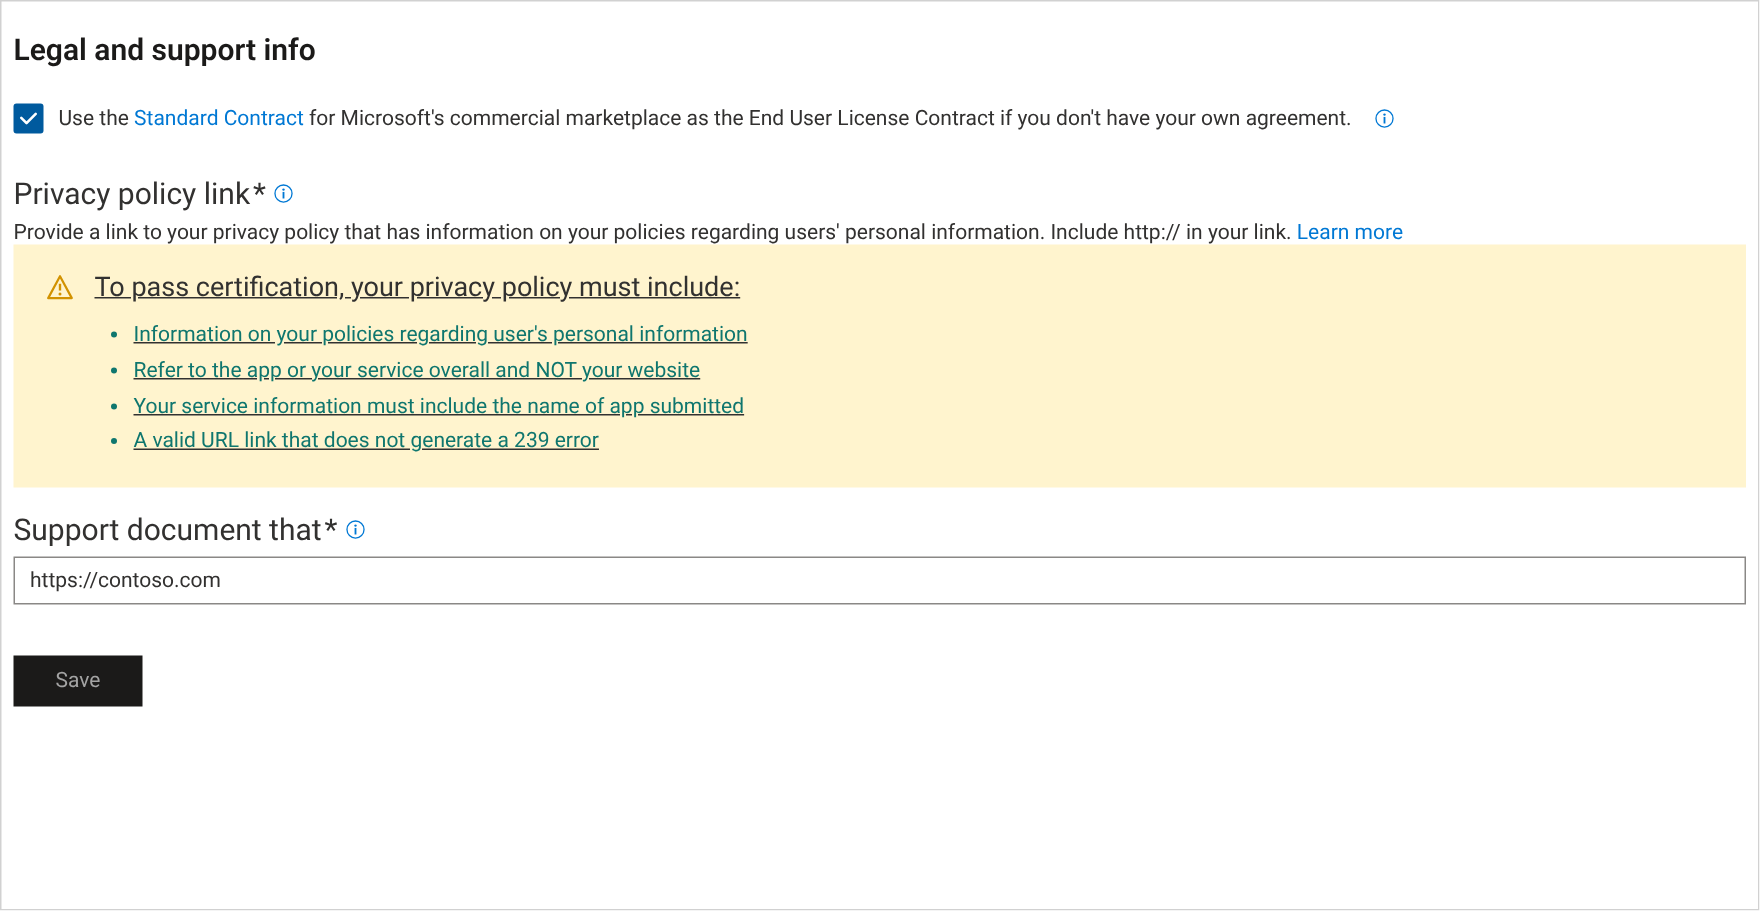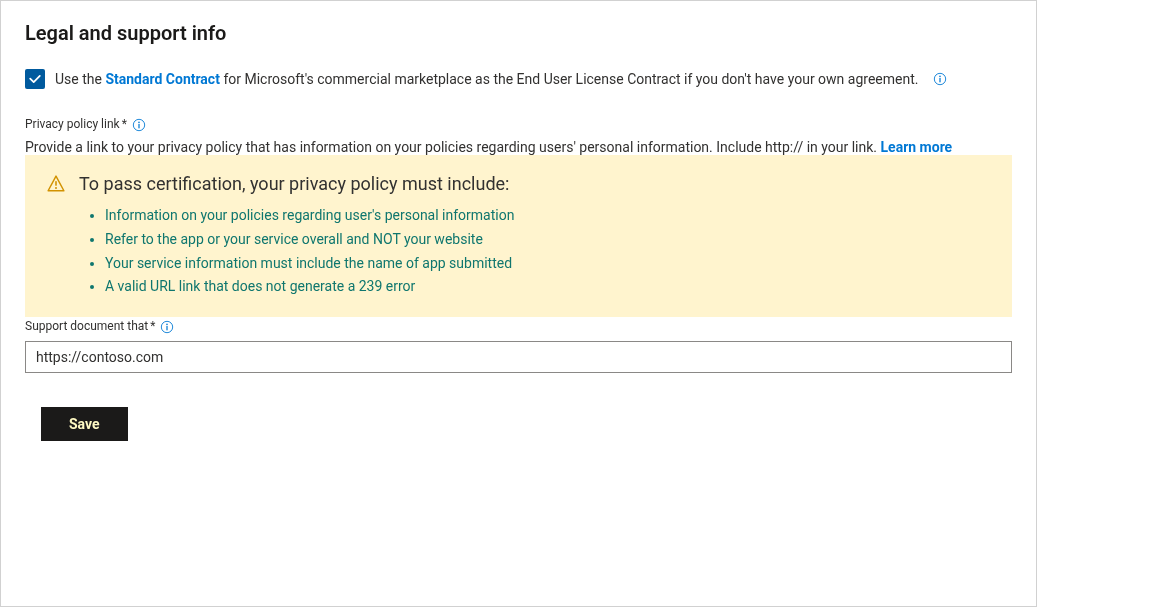--- a/index.html
+++ b/index.html
@@ -8,23 +8,23 @@
       padding: 0;
     }
     body {
       font-family: "Segoe UI", -apple-system, BlinkMacSystemFont, Roboto, "Helvetica Neue", sans-serif;
       font-size: 14px;
       color: #323130;
       background: #ffffff;
     }
     .panel {
       border: 1px solid #d1d1d1;
-      width: 1037px;
+      width: 1173px;
       height: 607px;
-      padding: 20px 24px;
+      padding: 20px 8px;
       position: relative;
     }
     .page-title {
       font-size: 20px;
       font-weight: 600;
       color: #1b1a19;
       margin-bottom: 24px;
     }
     .checkbox-row {
       display: flex;
@@ -47,53 +47,53 @@
       height: 14px;
     }
     .checkbox-label {
       font-size: 14px;
       color: #323130;
     }
     .link {
       color: #0078d4;
       text-decoration: none;
       cursor: pointer;
-      font-weight: bold;
     }
     .info-icon {
       display: inline-flex;
       align-items: center;
       justify-content: center;
       width: 16px;
       height: 16px;
       vertical-align: middle;
       margin-left: 4px;
     }
     .info-icon svg {
       width: 14px;
       height: 14px;
     }
     .field-label {
-      font-size: 12px;
+      font-size: 20px;
       color: #323130;
       margin-bottom: 6px;
       display: flex;
-      align-items: flex-start;
+      align-items: center;
     }
     .req {
       margin-left: 2px;
     }
     .field-help {
       font-size: 14px;
       color: #323130;
     }
     .warning-box {
       background: #fff4ce;
       padding: 18px 22px 18px 22px;
-      margin-bottom: 2px;
+      margin-bottom: 16px;
+      text-decoration: underline;
     }
     .warning-header {
       display: flex;
       align-items: center;
       gap: 14px;
       margin-bottom: 10px;
     }
     .warning-icon {
       width: 18px;
       height: 18px;
@@ -119,29 +119,28 @@
       border: 1px solid #8a8886;
       padding: 0 10px;
       font-size: 14px;
       font-family: inherit;
       color: #323130;
       outline: none;
       margin-bottom: 22px;
     }
     .save-button {
       background: #1b1a19;
-      color: #fef9c3;
+      color: #a3a3a3;
       border: none;
       padding: 9px 28px;
       font-size: 14px;
-      font-weight: 700;
+      font-weight: 400;
       font-family: inherit;
       cursor: pointer;
       margin-top: 12px;
-      margin-left: 16px;
     }
   </style>
 </head>
 <body>
 
 <div class="panel">
 
   <h2 class="page-title">Legal and support info</h2>
 
   <div class="checkbox-row">

